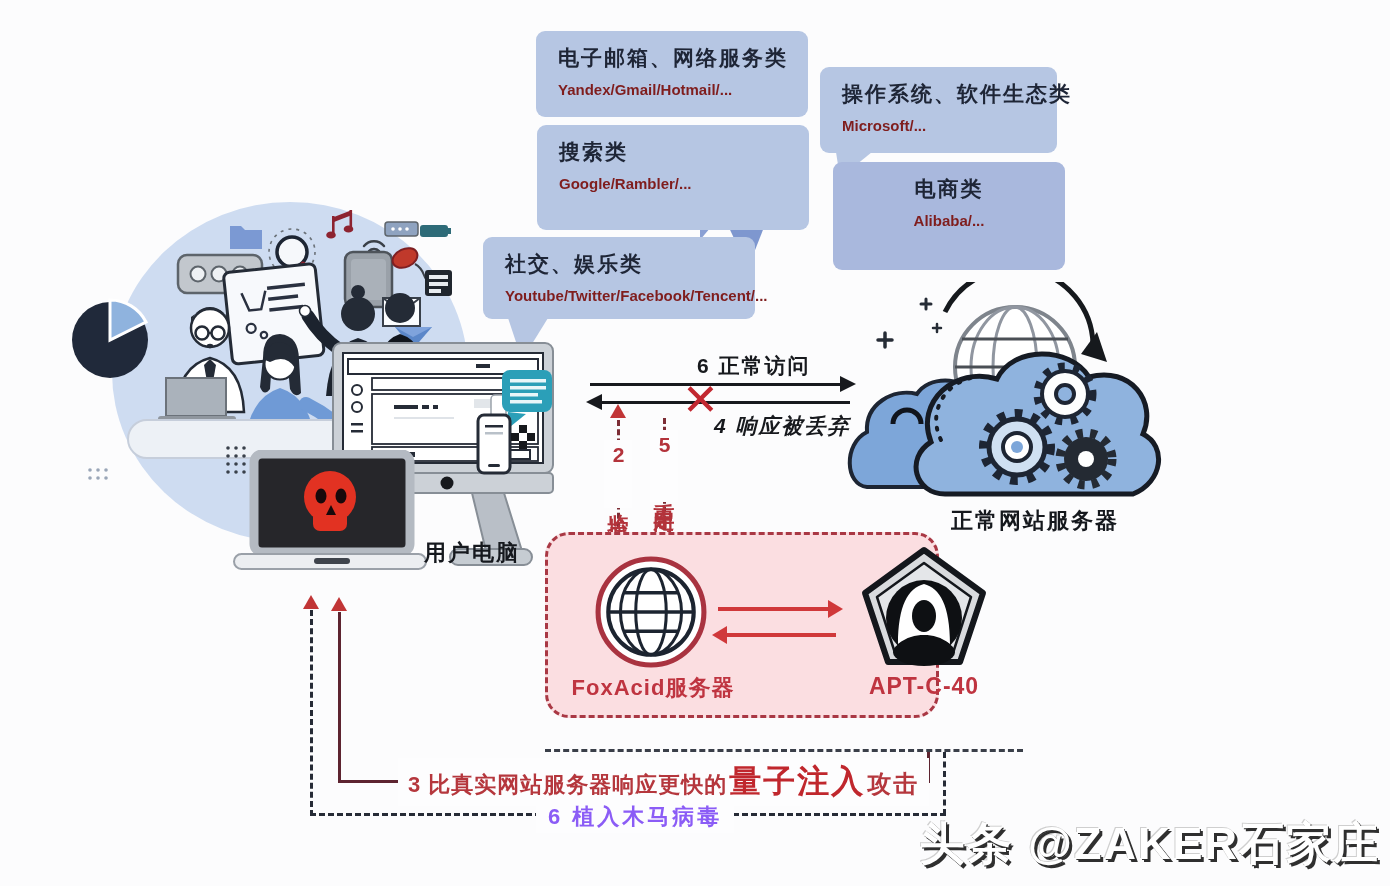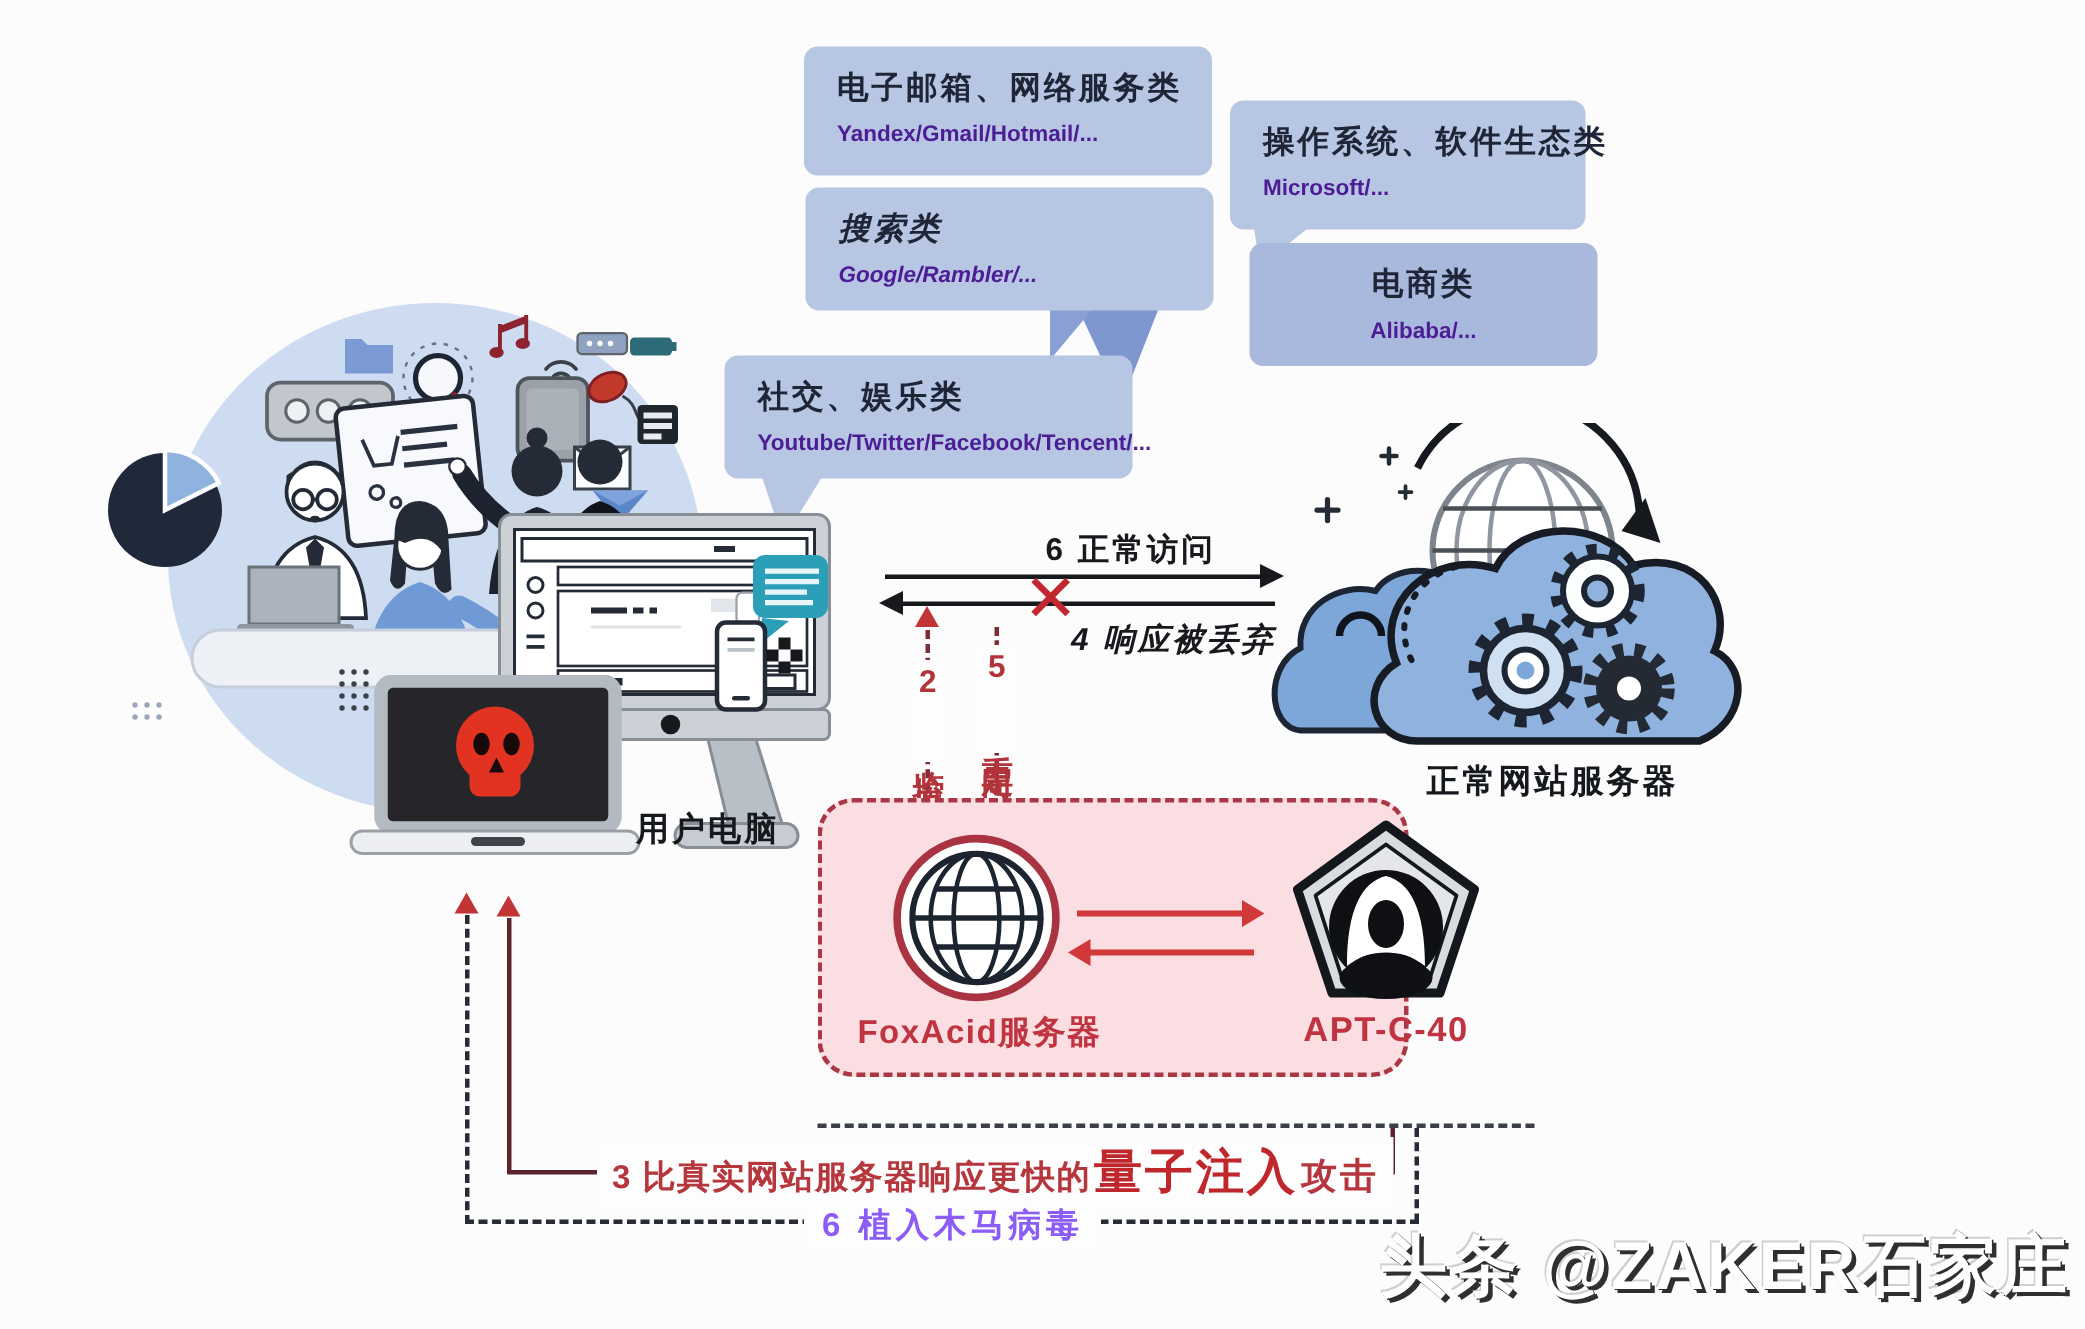--- a/index.html
+++ b/index.html
@@ -3,21 +3,21 @@
 <meta charset="utf-8">
 <style>
   html,body{margin:0;padding:0;background:#fff;}
   .canvas{position:relative;width:1390px;height:886px;background:#fcfcfd;overflow:hidden;
           font-family:"Liberation Sans","DejaVu Sans",sans-serif;color:#1e2536;}
   svg{display:block;}
   .abs{position:absolute;}
   
   .bubble{position:absolute;border-radius:9px;background:#b6c6e3;padding:13px 22px;box-sizing:border-box;z-index:3;}
   .bubble .b-title{font-size:21px;font-weight:700;letter-spacing:2px;color:#1e2536;margin-bottom:9px;white-space:nowrap;}
-  .bubble .b-sub{font-size:15px;font-weight:600;color:#4c1d95;white-space:nowrap;}
+  .bubble .b-sub{font-size:15px;font-weight:600;color:#7f1d1d;white-space:nowrap;}
   .bubble.dark{background:#a9b8dd;text-align:center;}
   
   .node-label{position:absolute;font-size:22px;font-weight:600;color:#15181d;letter-spacing:2px;z-index:3;}
   .red-label{position:absolute;font-size:22px;font-weight:700;color:#bf3440;letter-spacing:1px;text-align:center;z-index:3;}
   
   .hline{position:absolute;height:3px;background:#17191d;z-index:2;}
   .tri{position:absolute;width:0;height:0;z-index:2;}
   .tri-right{border-top:8px solid transparent;border-bottom:8px solid transparent;border-left:16px solid #17191d;}
   .tri-left{border-top:8px solid transparent;border-bottom:8px solid transparent;border-right:16px solid #17191d;}
   .tri-up{border-left:8px solid transparent;border-right:8px solid transparent;border-bottom:14px solid #c13536;}
@@ -64,25 +64,25 @@
   </svg>
 
   <div class="bubble" style="left:536px;top:31px;width:272px;height:86px;">
     <div class="b-title">电子邮箱、网络服务类</div>
     <div class="b-sub">Yandex/Gmail/Hotmail/...</div>
   </div>
   <div class="bubble" style="left:820px;top:67px;width:237px;height:86px;">
     <div class="b-title">操作系统、软件生态类</div>
     <div class="b-sub">Microsoft/...</div>
   </div>
-  <div class="bubble" style="left:537px;top:125px;width:272px;height:82px;font-style:italic;">
+  <div class="bubble" style="left:537px;top:125px;width:272px;height:105px;">
     <div class="b-title">搜索类</div>
     <div class="b-sub">Google/Rambler/...</div>
   </div>
-  <div class="bubble dark" style="left:833px;top:162px;width:232px;height:82px;">
+  <div class="bubble dark" style="left:833px;top:162px;width:232px;height:108px;">
     <div class="b-title">电商类</div>
     <div class="b-sub">Alibaba/...</div>
   </div>
   <div class="bubble" style="left:483px;top:237px;width:272px;height:82px;">
     <div class="b-title">社交、娱乐类</div>
     <div class="b-sub">Youtube/Twitter/Facebook/Tencent/...</div>
   </div>
 
   <svg class="abs" style="left:58px;top:186px;z-index:1;" width="420" height="370" viewBox="0 0 420 370">
     <ellipse cx="232" cy="186" rx="178" ry="170" fill="#cedcf1"></ellipse>

